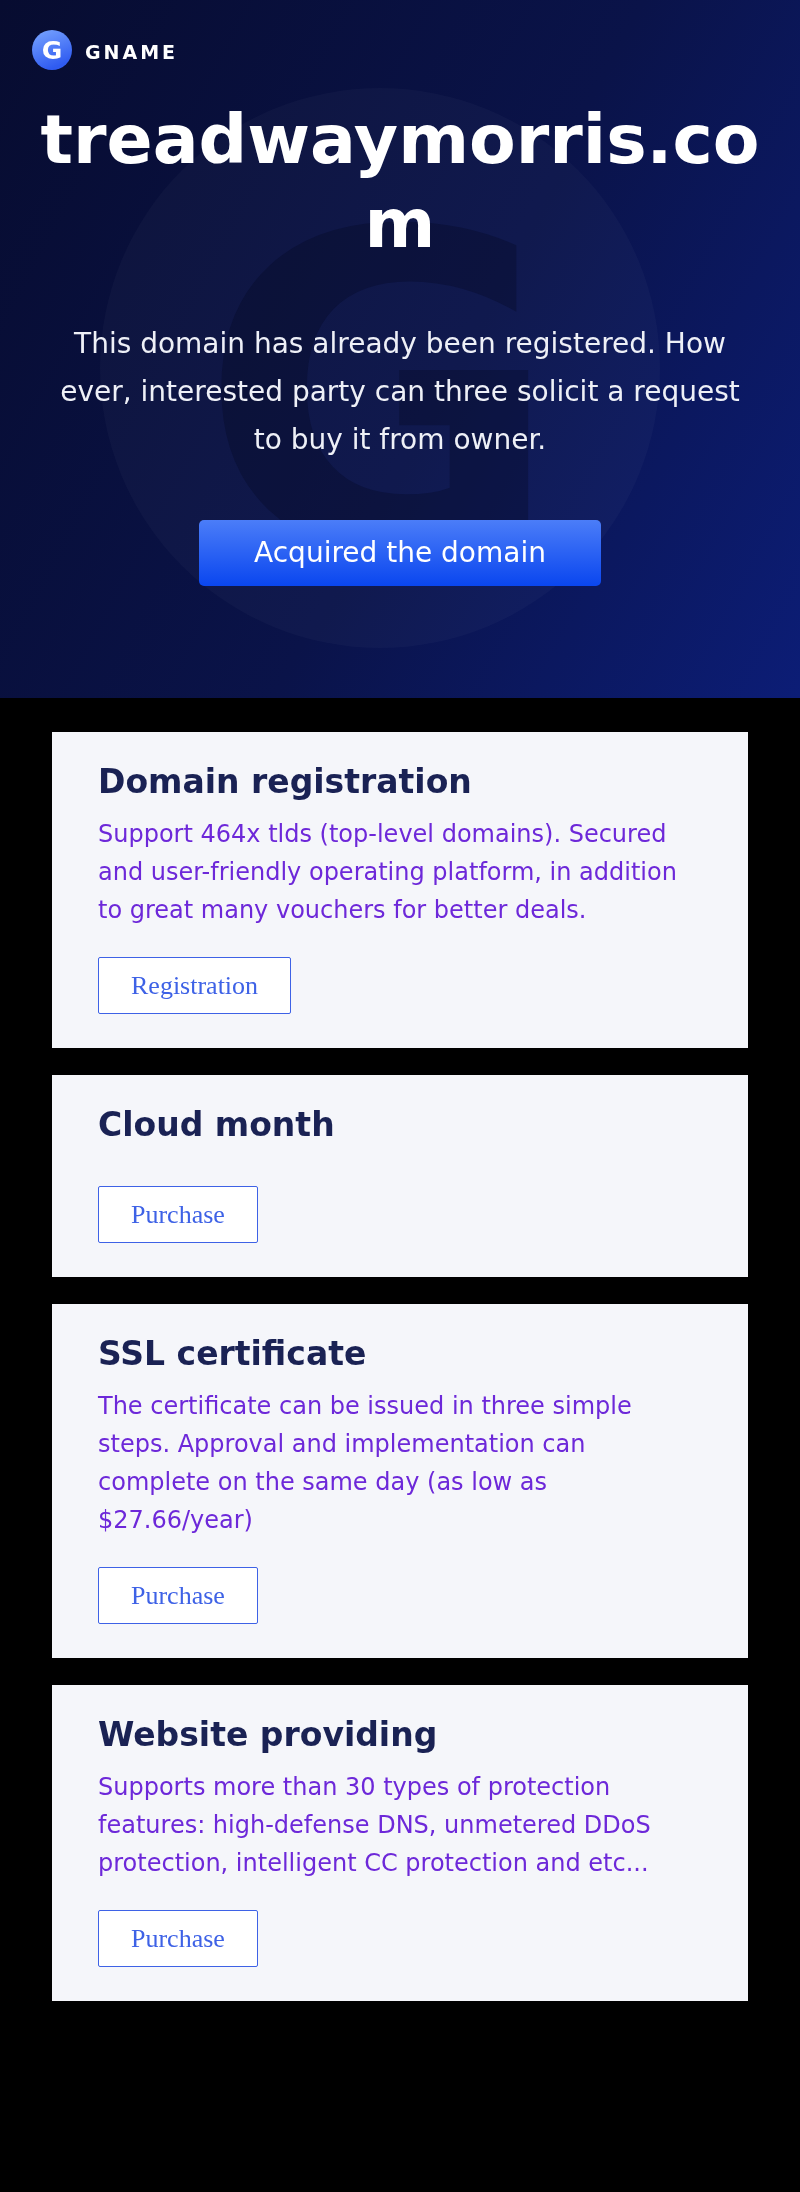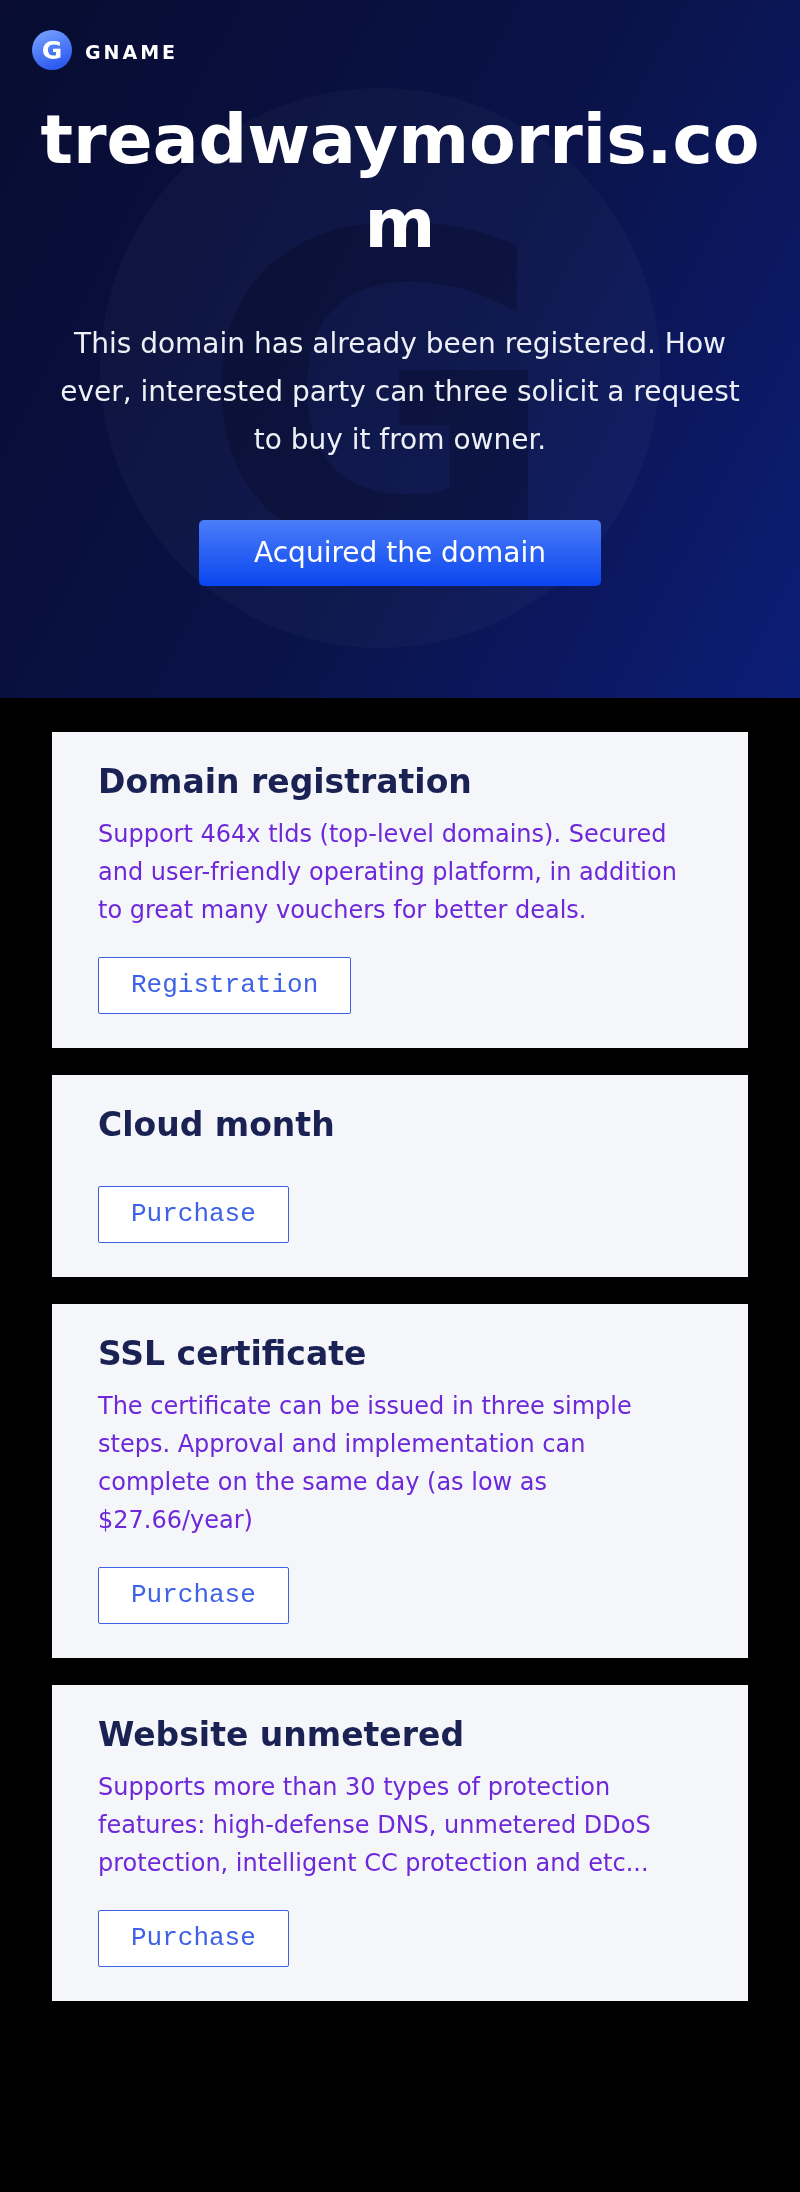--- a/index.html
+++ b/index.html
@@ -115,21 +115,21 @@
     margin-top: 28px;
     height: 57px;
     line-height: 55px;
     box-sizing: border-box;
     padding: 0 32px;
     background: #ffffff;
     border: 1px solid #3e62e6;
     border-radius: 2px;
     color: #3e62e6;
     font-size: 26px;
-    font-family: Liberation Mono, monospace;
+    font-family: Liberation Serif, serif;
     cursor: pointer;
   }
 </style>
 </head>
 <body>
 
 <div class="page">
 
   <section class="hero">
     <div class="watermark">
@@ -180,21 +180,21 @@
     <div class="card">
       <h2 class="card-title">SSL certificate</h2>
       <p class="card-desc">The certificate can be issued in three simple
 steps. Approval and implementation can
 complete on the same day (as low as
 $27.66/year)</p>
       <button class="card-button">Purchase</button>
     </div>
 
     <div class="card">
-      <h2 class="card-title">Website unmetered</h2>
+      <h2 class="card-title">Website providing</h2>
       <p class="card-desc">Supports more than 30 types of protection
 features: high-defense DNS, unmetered DDoS
 protection, intelligent CC protection and etc...</p>
       <button class="card-button">Purchase</button>
     </div>
 
   </section>
 </div>
 
 </body></html>

